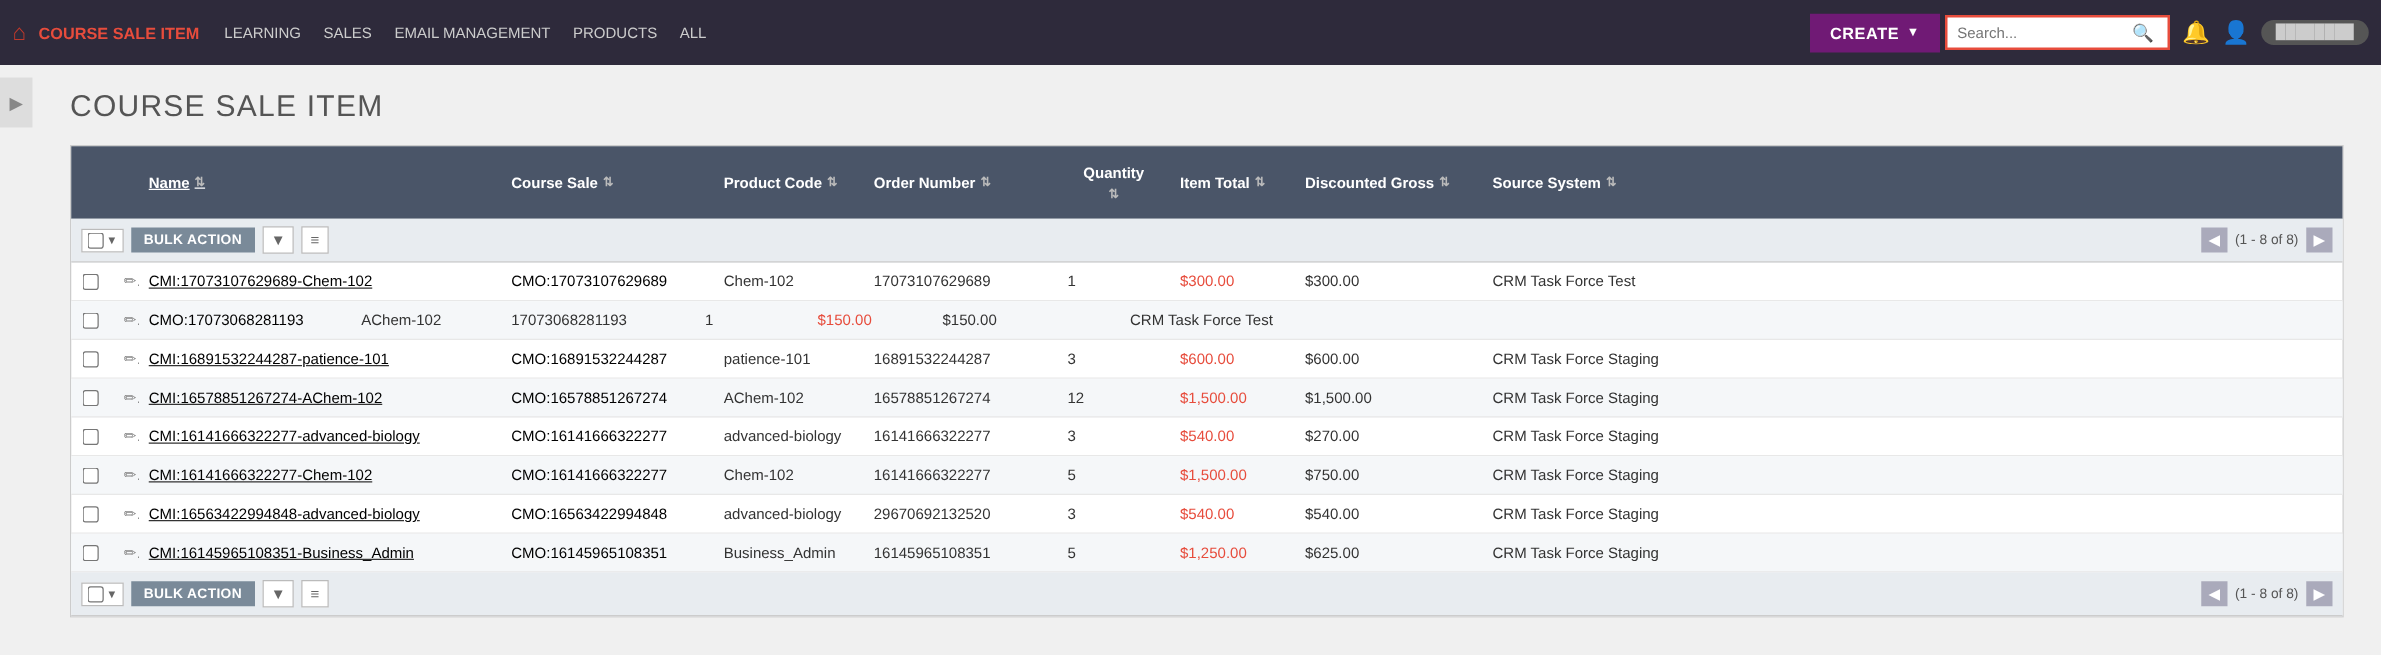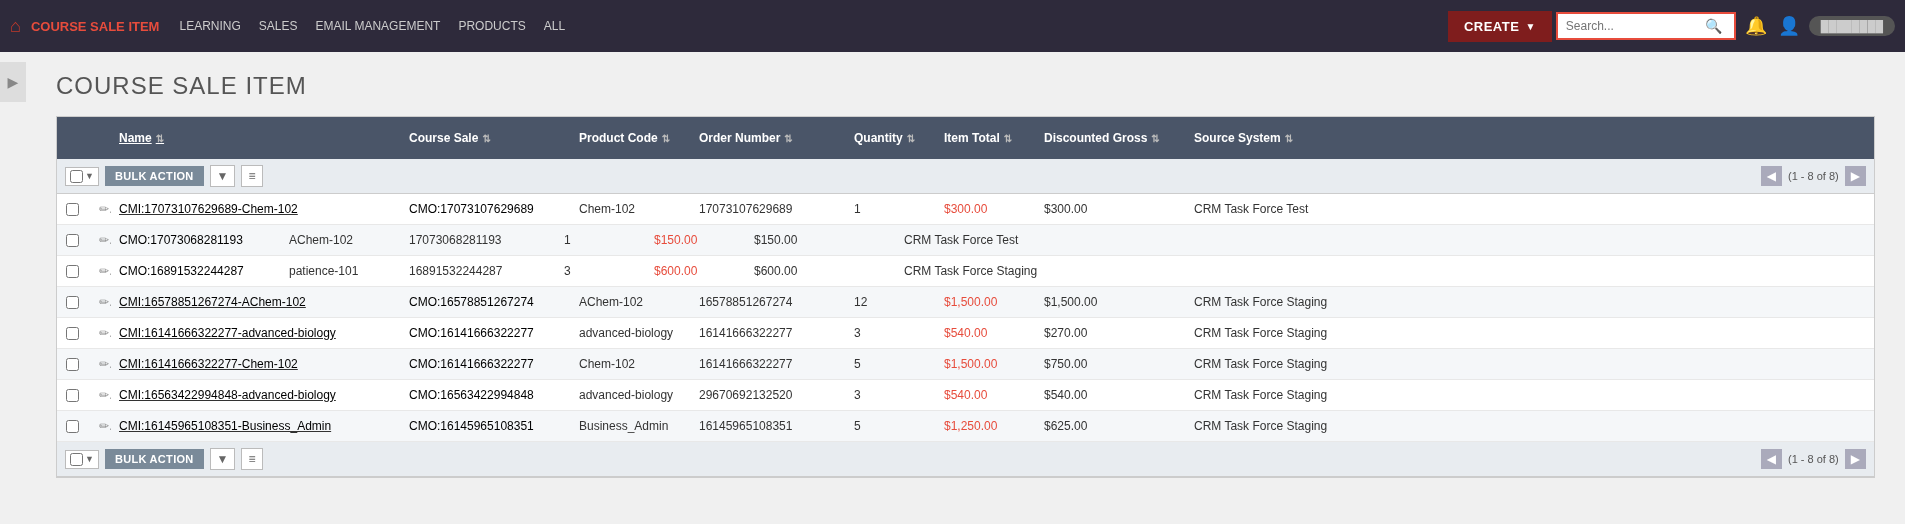--- a/index.html
+++ b/index.html
@@ -14,21 +14,21 @@
       color: #c0392b; font-size: 18px; margin-right: 10px; cursor: pointer;
     }
     .topnav .nav-brand {
       color: #e74c3c; font-weight: bold; font-size: 13px; margin-right: 20px; cursor: pointer; text-transform: uppercase;
     }
     .topnav .nav-item {
       color: #ccc; font-size: 12px; margin-right: 18px; cursor: pointer; text-transform: uppercase; white-space: nowrap;
     }
     .topnav .spacer { flex: 1; }
     .topnav .create-btn {
-      background: #7f1d1d; color: #fff; border: none; padding: 8px 16px;
+      background: #701a75; color: #fff; border: none; padding: 8px 16px;
       font-size: 13px; font-weight: bold; cursor: pointer; margin-right: 4px;
       display: flex; align-items: center; gap: 6px; letter-spacing: 0.5px;
     }
     .topnav .create-btn .arrow { font-size: 10px; }
     .topnav .search-box {
       display: flex; align-items: center;
       border: 2px solid #e74c3c; background: #fff;
       padding: 4px 8px; width: 180px;
     }
     .topnav .search-box input {
@@ -112,21 +112,21 @@
     .data-row .edit-icon { color: #888; font-size: 12px; cursor: pointer; padding: 0 4px; }
     .row-check { width: 30px; display: flex; align-items: center; justify-content: center; }
 
     
     .c-check  { width: 30px; flex-shrink: 0; }
     .c-edit   { width: 24px; flex-shrink: 0; }
     .c-name   { width: 290px; flex-shrink: 0; text-decoration: underline; }
     .c-sale   { width: 170px; flex-shrink: 0; }
     .c-code   { width: 120px; flex-shrink: 0; }
     .c-order  { width: 155px; flex-shrink: 0; }
-    .c-qty    { width: 90px; flex-shrink: 0; }
+    .c-qty    { width: 90px; flex-shrink: 0; flex-direction: column; }
     .c-total  { width: 100px; flex-shrink: 0; }
     .c-disc   { width: 150px; flex-shrink: 0; }
     .c-src    { flex: 1; }
   </style>
 </head>
 <body>
 
 <nav class="topnav">
   <span class="home-icon">⌂</span>
   <span class="nav-brand">COURSE SALE ITEM</span>
@@ -247,20 +247,23 @@
       <div class="col c-disc">$150.00</div>
       <div class="col c-src">CRM Task Force Test</div>
     </div>
           <div class="data-row">
       <div class="col c-check row-check">
         <input type="checkbox" style="">
       </div>
       <div class="col c-edit">
         <span class="edit-icon">✏</span>
       </div>
+      <div class="col c-name link-col">
+        <a href="#">CMI:16891532244287-patience-101</a>
+      </div>
       <div class="col c-sale link-col">
         <a href="#">CMO:16891532244287</a>
       </div>
       <div class="col c-code">patience-101</div>
       <div class="col c-order">16891532244287</div>
       <div class="col c-qty">3</div>
       <div class="col c-total val">$600.00</div>
       <div class="col c-disc">$600.00</div>
       <div class="col c-src">CRM Task Force Staging</div>
     </div>

